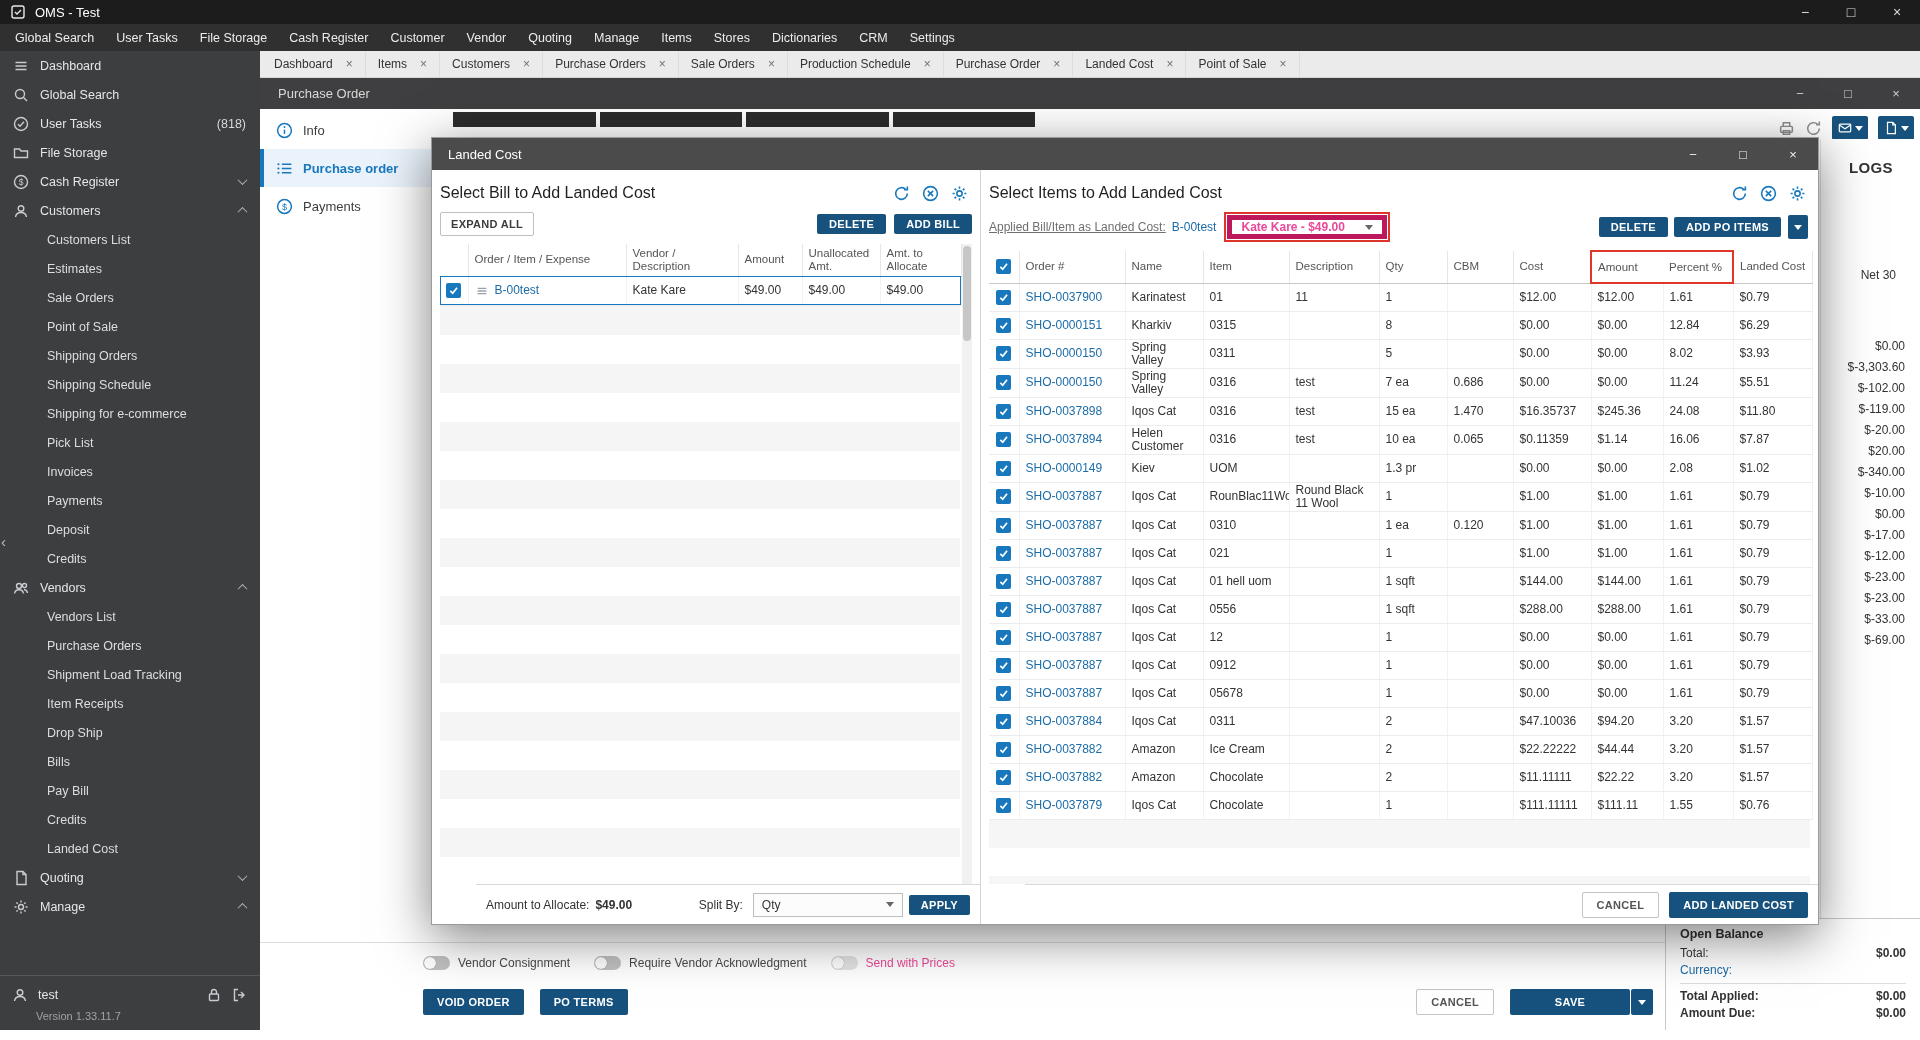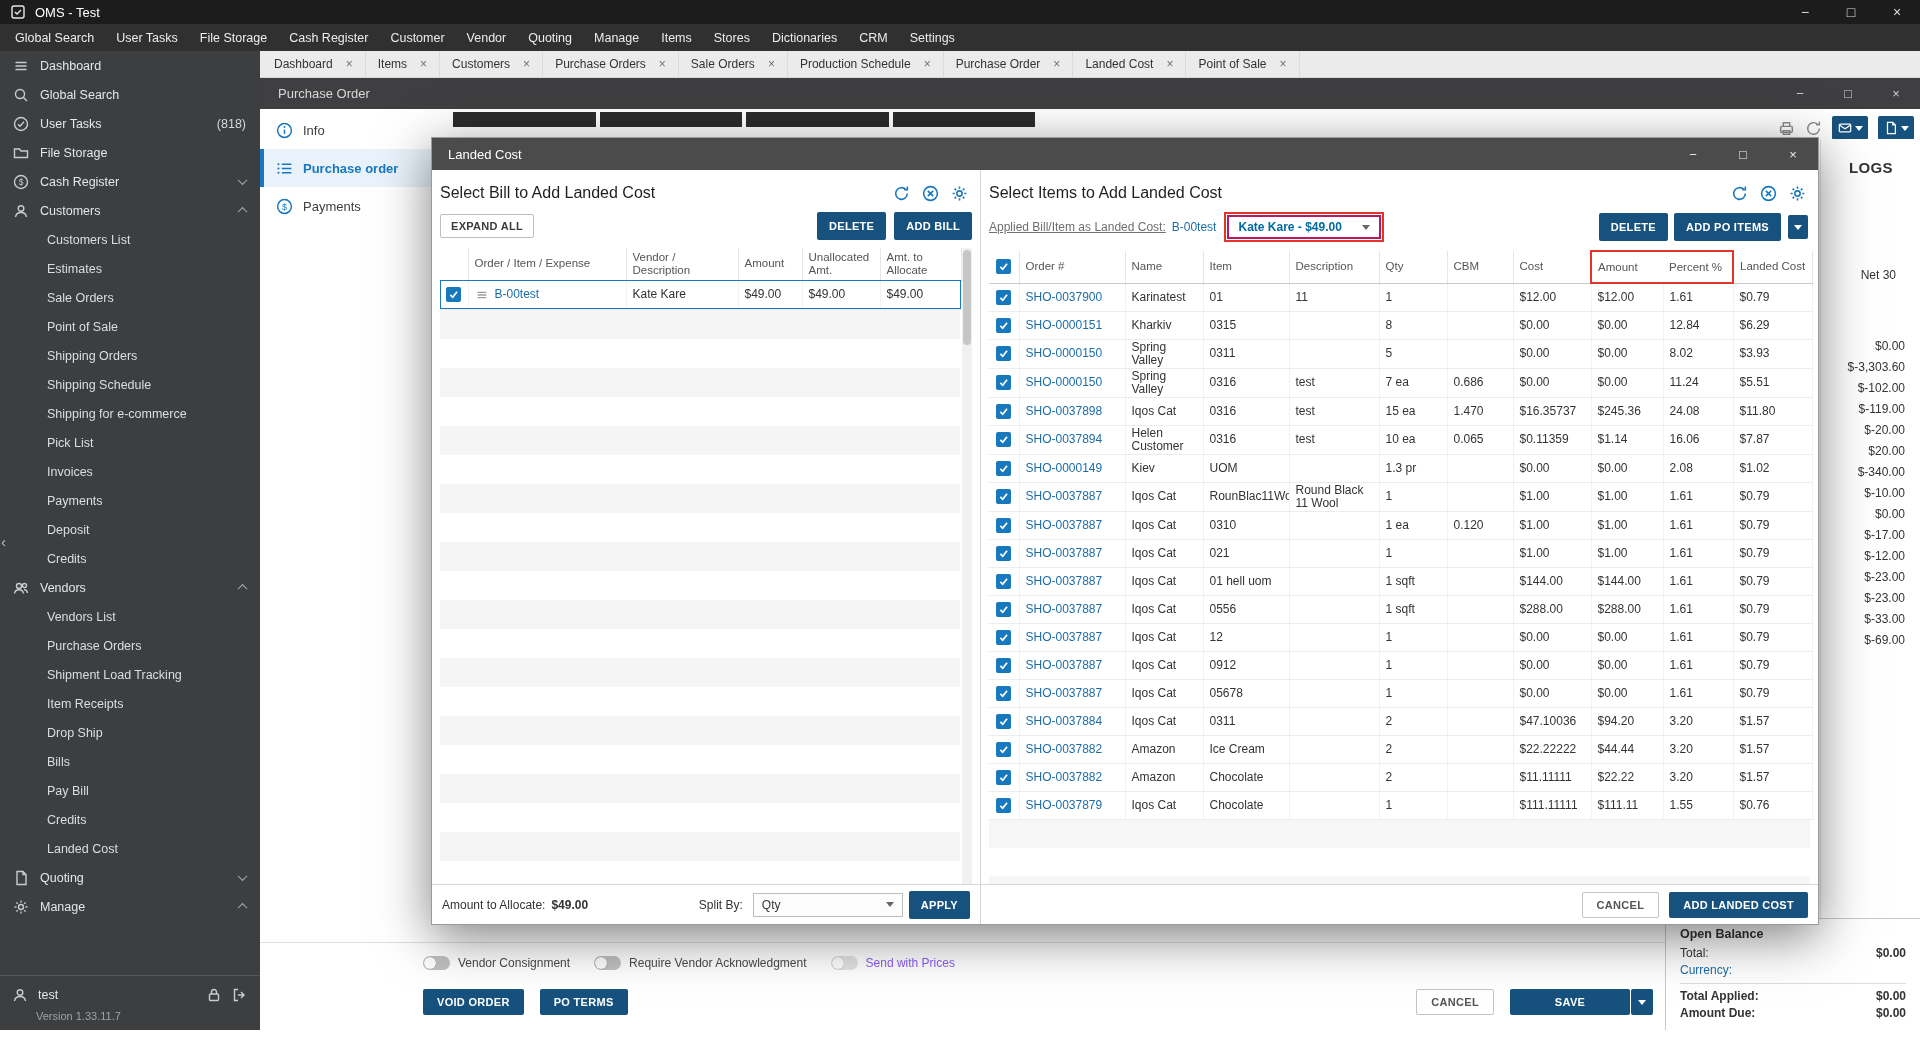--- a/index.html
+++ b/index.html
@@ -68,28 +68,28 @@
   .logs-amounts{padding:54px 15px 0 0;}
   .log-amount{text-align:right;font-size:12px;color:#333;line-height:21px;white-space:nowrap;}
 
   .po-bottom{position:absolute;left:0;bottom:0;width:1405px;height:88px;border-top:1px solid #ddd;background:#fff;padding-left:163px;}
   .toggles{display:flex;align-items:center;gap:24px;height:36px;margin-top:2px;}
   .toggle-wrap{display:flex;align-items:center;gap:8px;cursor:pointer;}
   .toggle-pill{width:27px;height:14px;border-radius:7px;background:#c0c0c0;position:relative;flex:none;}
   .toggle-pill::after{content:"";position:absolute;left:1px;top:1px;width:12px;height:12px;border-radius:50%;background:#fdfdfd;box-shadow:0 0 1px rgba(0,0,0,.4);}
   .toggle-label{font-size:12px;color:#4a4a4a;white-space:nowrap;}
   .toggle-wrap.disabled .toggle-pill{background:#e2e2e2;}
-  .toggle-wrap.disabled .toggle-label{color:#8b5cf6;}
+  .toggle-wrap.disabled .toggle-label{color:#ec4899;}
   .po-buttons{display:flex;align-items:center;gap:16px;padding-right:12px;margin-top:8px;}
   .po-buttons .spacer{flex:1;}
 
   .btn{background:var(--btn,#17527e);color:#fff;font-size:11px;font-weight:bold;height:26px;padding:0 14px;display:inline-flex;align-items:center;justify-content:center;border:none;border-radius:2px;letter-spacing:.3px;cursor:pointer;white-space:nowrap;font-family:inherit;}
   .btn.light{background:#fff;color:#555;border:1px solid #c4c4c4;}
   .btn.outline{background:#fff;color:#3c3c3c;border:1px solid #bfbfbf;height:24px;padding:0 10px;}
-  .btn.small{height:28px;padding:0 12px;}
+  .btn.small{height:20px;padding:0 12px;}
   .save-split{display:flex;}
   .save-main{width:120px;}
   .save-caret{width:22px;height:26px;margin-left:1px;background:var(--btn,#17527e);display:flex;align-items:center;justify-content:center;border-radius:2px;cursor:pointer;}
 
   .open-balance{position:absolute;right:0;bottom:0;width:255px;height:112px;border-top:1px solid #c9c9c9;border-left:1px solid #c9c9c9;background:#fff;padding:8px 14px;font-size:12px;color:#333;}
   .ob-title{font-weight:bold;font-size:12.5px;margin-bottom:4px;}
   .ob-row{display:flex;justify-content:space-between;line-height:17px;}
   .ob-row .val{font-weight:bold;}
   .ob-row.bold .lbl{font-weight:bold;}
   .ob-currency{color:var(--link,#1c6ca8);line-height:17px;cursor:pointer;}
@@ -125,32 +125,32 @@
 
   .ltable-area{flex:1;position:relative;padding:0 8px;display:flex;flex-direction:column;min-height:0;}
   .ltable-area table{width:calc(100% - 12px);}
   tr.sel-row{outline:1px solid var(--accent,#1878be);outline-offset:-1px;}
   tr.sel-row td{height:29px;}
   .grip{width:14px;height:14px;color:#98a0a8;display:inline-flex;vertical-align:middle;margin-right:6px;}
   .stripes-left{flex:1;margin-right:12px;background:repeating-linear-gradient(180deg,#f5f5f5 0 29px,#fff 29px 58px);}
   .lscrollbar{position:absolute;right:8px;top:0;bottom:0;width:10px;background:#f1f1f1;cursor:pointer;}
   .lthumb{position:absolute;top:2px;left:1px;width:8px;height:95px;background:#c6c6c6;border-radius:4px;cursor:grab;}
 
-  .pane-footer{flex:0 0 40px;border-top:1px solid #d9d9d9;display:flex;align-items:center;gap:6px;padding:0 10px;font-size:12px;color:#333;}
+  .pane-footer{flex:0 0 40px;border-top:1px solid #d9d9d9;display:flex;align-items:center;gap:6px;padding:0 10px;font-size:12px;color:#333;margin-left:44px;}
   .alloc-value{font-weight:bold;margin-right:8px;}
   .split-label{margin-left:auto;margin-right:4px;}
   .split-select{width:150px;height:24px;border:1px solid #bdbdbd;background:#fcfcfc;display:flex;align-items:center;padding:0 8px;font-size:12px;color:#333;cursor:pointer;}
   .split-select .caret{margin-left:auto;}
   .pane-footer.right-f{justify-content:flex-end;gap:10px;}
 
   .applied-row{display:flex;align-items:center;gap:6px;padding:2px 10px 8px 8px;font-size:12px;}
   .applied-label{color:#6f6f6f;white-space:nowrap;text-decoration:underline;}
   .applied-bill{color:var(--link,#1c6ca8);margin-right:2px;cursor:pointer;white-space:nowrap;}
   .red-wrap{border:2px solid var(--red,#e0352b);display:inline-flex;padding:1px;}
-  .bill-select{border:2px solid #be185d;background:#fff;display:flex;align-items:center;gap:20px;padding:2px 9px;height:24px;font-weight:bold;font-size:12px;color:#0369a1;cursor:pointer;white-space:nowrap;}
+  .bill-select{border:5px solid #be185d;background:#fff;display:flex;align-items:center;gap:20px;padding:2px 9px;height:24px;font-weight:bold;font-size:12px;color:#ec4899;cursor:pointer;white-space:nowrap;}
   .applied-row .spacer{flex:1;}
   .caret-btn{width:20px;height:24px;margin-left:1px;background:var(--btn,#17527e);display:flex;align-items:center;justify-content:center;border-radius:2px;cursor:pointer;}
 
   .rtable-wrap{padding:0 8px;}
   .rtable-wrap table{width:100%;}
   .stripes-right{flex:1;margin:0 8px;background:repeating-linear-gradient(180deg,#f6f6f6 0 28px,#fff 28px 56px);}
 
   .icon svg,.app-icon svg,.ghost-icon svg,.grip svg{width:100%;height:100%;}
 </style>
 </head>

